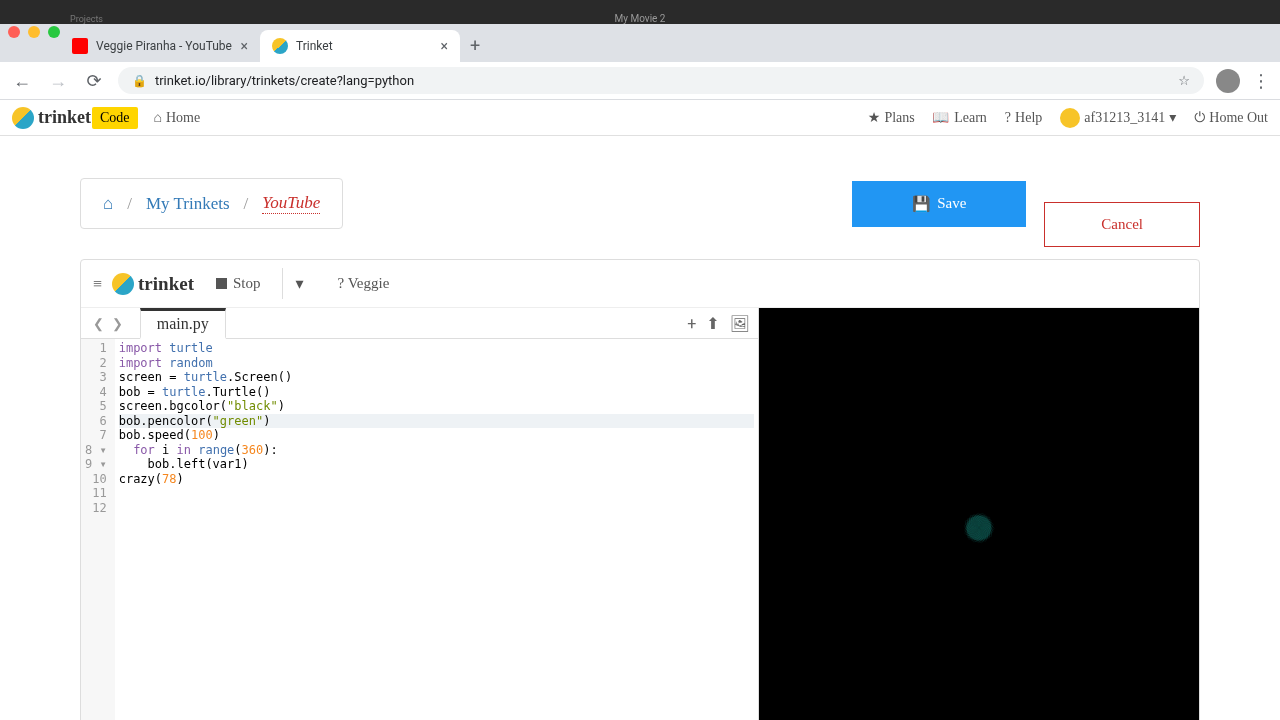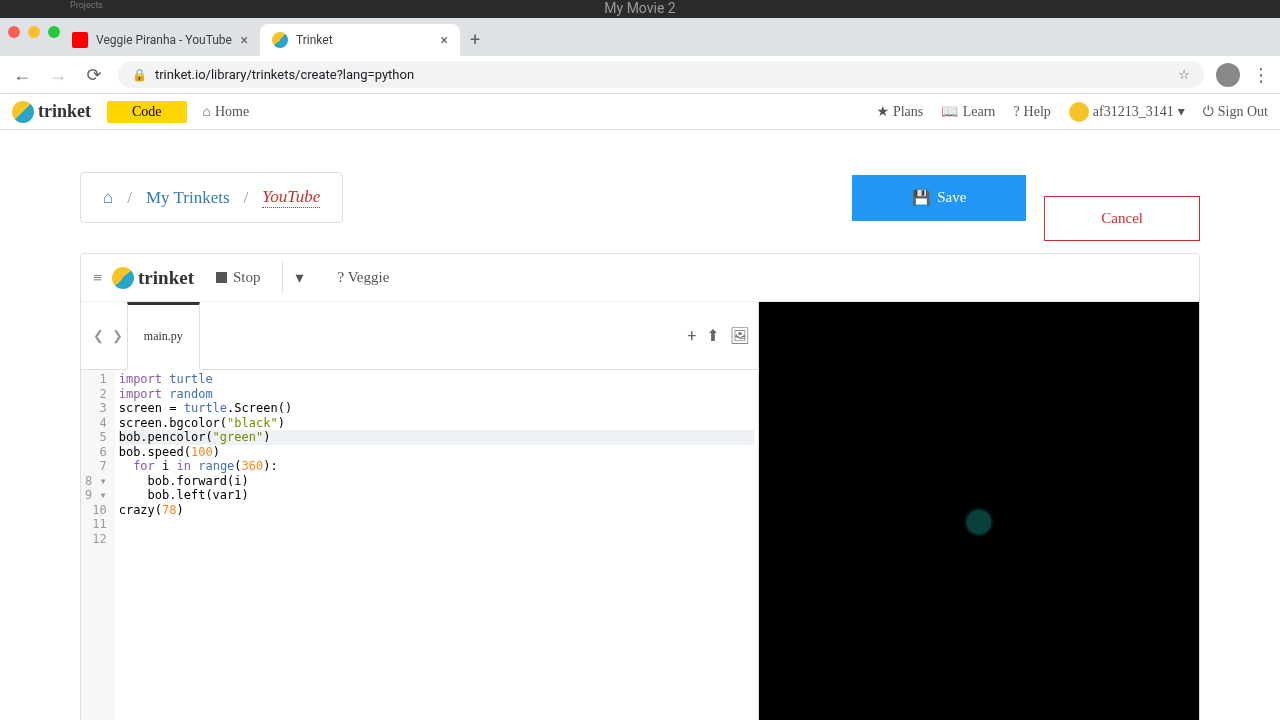--- a/index.html
+++ b/index.html
@@ -1,19 +1,19 @@
 <!DOCTYPE html>
 <html><head>
 <meta charset="utf-8">
 <style>
 * { margin: 0; padding: 0; box-sizing: border-box; }
 body { font-family: -apple-system, BlinkMacSystemFont, "Segoe UI", Roboto, sans-serif; background: #fff; width: 1280px; height: 720px; overflow: hidden; }
 
-.os-titlebar { height: 18px; background: #2a2a2a; display: flex; align-items: flex-start; justify-content: center; position: relative; }
-.os-title { color: #999; font-size: 14px; }
+.os-titlebar { height: 24px; background: #2a2a2a; display: flex; align-items: flex-end; justify-content: center; position: relative; }
+.os-title { color: #999; font-size: 10px; }
 .os-left { position: absolute; left: 70px; display: flex; gap: 15px; }
 .os-item { color: #777; font-size: 9px; }
 
 .browser-chrome { background: #dee1e6; }
 .traffic-lights { position: absolute; left: 8px; top: 26px; display: flex; gap: 8px; z-index: 10; }
 .tlight { width: 12px; height: 12px; border-radius: 50%; }
 .tlight.red { background: #ff5f57; }
 .tlight.yellow { background: #ffbd2e; }
 .tlight.green { background: #28c840; }
 
@@ -34,21 +34,21 @@
 .lock-icon { color: #5f6368; font-size: 12px; }
 .url-text { flex: 1; }
 .star-icon { color: #5f6368; cursor: pointer; }
 .avatar-small { width: 24px; height: 24px; border-radius: 50%; background: #888; }
 .kebab { color: #5f6368; font-size: 18px; cursor: pointer; }
 
 .site-header { display: flex; align-items: center; padding: 0 12px; height: 36px; border-bottom: 1px solid #e0e0e0; }
 .logo-wrap { display: flex; align-items: center; gap: 4px; }
 .logo-disc { width: 22px; height: 22px; border-radius: 50%; background: linear-gradient(135deg, #f7c428 50%, #2ba5c7 50%); }
 .logo-text { font-weight: 600; font-size: 18px; color: #333; font-family: Georgia, serif; }
-.code-badge { background: #ffd500; padding: 3px 25px; font-size: 14px; font-weight: 500; margin-left: 16px; border-radius: 2px; font-family: Georgia, serif; }
+.code-badge { background: #ffd500; padding: 3px 8px; font-size: 14px; font-weight: 500; margin-left: 1px; border-radius: 2px; font-family: Georgia, serif; }
 .home-link { margin-left: 16px; color: #555; font-size: 14px; display: flex; align-items: center; gap: 4px; font-family: Georgia, serif; }
 .header-right { margin-left: auto; display: flex; align-items: center; gap: 18px; font-size: 14px; color: #555; font-family: Georgia, serif; }
 .hlink { display: flex; align-items: center; gap: 4px; cursor: pointer; }
 .user-disc { width: 20px; height: 20px; border-radius: 50%; background: #f7c428; }
 
 .workspace { padding: 24px 80px 0; }
 .top-row { display: flex; align-items: center; gap: 18px; margin-bottom: 12px; }
 .breadcrumb { display: flex; align-items: center; gap: 14px; border: 1px solid #ddd; border-radius: 4px; padding: 14px 22px; font-family: Georgia, serif; font-size: 17px; }
 .breadcrumb .sep { color: #999; }
 .breadcrumb .home-ic { color: #337ab7; }
@@ -66,21 +66,21 @@
 .ide-logo .txt { font-weight: 600; font-size: 19px; color: #333; }
 .stop-btn { display: flex; align-items: center; gap: 6px; padding: 6px 12px; font-size: 15px; color: #555; cursor: pointer; }
 .stop-sq { width: 11px; height: 11px; background: #555; }
 .caret-btn { padding: 6px 12px; color: #555; cursor: pointer; border-left: 1px solid #ddd; }
 .modules-btn { padding: 6px 12px; font-size: 15px; color: #555; cursor: pointer; }
 
 .ide-body { display: flex; height: 460px; }
 .editor-pane { flex: 1; display: flex; flex-direction: column; border-right: 1px solid #ddd; position: relative; }
 .tab-row { display: flex; align-items: center; padding: 0 8px; border-bottom: 1px solid #ddd; position: relative; }
 .arrow-nav { color: #999; font-size: 13px; padding: 4px; cursor: pointer; }
-.file-tab { padding: 24px 16px; font-family: Georgia, serif; font-size: 12px; color: #333; border: 1px solid #ddd; border-bottom: 2px solid #fff; margin-bottom: -1px; border-top: 3px solid #333; background: #fff; }
+.file-tab { padding: 4px 16px; font-family: Georgia, serif; font-size: 16px; color: #333; border: 1px solid #ddd; border-bottom: 2px solid #fff; margin-bottom: -1px; border-top: 3px solid #333; background: #fff; margin-left: 13px; }
 .tab-actions { margin-left: auto; display: flex; gap: 10px; color: #666; }
 .tab-actions span { cursor: pointer; font-size: 16px; }
 
 .code-area { flex: 1; display: flex; font-family: Menlo, Monaco, monospace; font-size: 12px; overflow: auto; background: #fff; }
 .gutter { background: #f7f7f7; color: #999; text-align: right; padding: 2px 8px 2px 4px; user-select: none; }
 .gutter div { height: 14.5px; line-height: 14.5px; }
 .code-lines { padding: 2px 4px; flex: 1; }
 .code-lines .line { height: 14.5px; line-height: 14.5px; white-space: pre; }
 .line.hl { background: #eef2f5; }
 .kw { color: #8959a8; }
@@ -159,21 +159,21 @@
         <span>?</span>
         <span>Help</span>
       </a>
     <a class="hlink">
         <span class="user-disc"></span>
         <span>af31213_3141</span>
         <span>▾</span>
       </a>
     <a class="hlink">
         <span>⏻</span>
-        <span>Sign Out</span>
+        <span>Home Out</span>
       </a>
   </div>
 </div>
 
 <div class="workspace">
   <div class="top-row">
     <div class="breadcrumb">
       <span class="home-ic">⌂</span>
       <span class="sep">/</span>
       <a>My Trinkets</a>
@@ -227,25 +227,25 @@
               <div>8 ▾</div>
               <div>9 ▾</div>
               <div>10</div>
               <div>11</div>
               <div>12</div>
             </div>
           <div class="code-lines" id="codelines">
               <div class="line"><span class="kw">import</span> <span class="builtin">turtle</span></div>
               <div class="line"><span class="kw">import</span> <span class="builtin">random</span></div>
               <div class="line">screen = <span class="builtin">turtle</span>.Screen()</div>
+              <div class="line">bob = <span class="builtin">turtle</span>.Turtle()</div>
               <div class="line">screen.bgcolor(<span class="str">"black"</span>)</div>
               <div class="line hl">bob.pencolor(<span class="str">"green"</span>)</div>
               <div class="line">bob.speed(<span class="num">100</span>)</div>
               <div class="line">  <span class="kw">for</span> i <span class="kw">in</span> <span class="builtin">range</span>(<span class="num">360</span>):</div>
-              <div class="line">    bob.forward(i)</div>
               <div class="line">    bob.left(var1)</div>
               <div class="line">crazy(<span class="num">78</span>)</div>
             </div>
         </div>
       </div>
 
       <div class="output-pane">
         <div class="canvas">
           <svg id="turtlesvg" viewBox="-220 -220 440 440">
               <path d="M0 0 L0.0 0.0 L0.1 -0.6 L-1.0 -1.1 L-2.0 0.4 L-0.4 2.2 L2.2 0.7 L1.1 -2.8 L-3.1 -2.3 L-3.6 2.5 L1.5 4.1 L4.5 -1.1 L-0.4 -5.5 L-6.2 -1.3 L-3.0 5.9 L5.2 4.1 L5.2 -4.9 L-4.2 -6.9 L-8.4 2.4 L0.4 8.8 L8.8 1.2 L2.8 -9.2 L-9.1 -5.3 L-7.8 7.8 L6.0 9.2 L10.4 -4.5 L-2.6 -12.0 L-13.0 -0.4 L-3.5 12.7 L11.9 5.9 L8.2 -11.1 L-9.8 -11.1 L-13.6 7.1 L3.9 14.9 L15.6 -1.1 L1.9 -16.3 L-16.3 -5.8 L-9.6 14.8 L12.5 12.4 L14.9 -10.2 L-7.4 -17.5 L-19.4 3.3 L-1.1 19.8 L19.3 5.0 L8.8 -18.6 L-17.0 -13.1 L-17.0 13.9 L9.9 19.6 L21.4 -6.1 L-1.9 -23.1 L-23.7 -3.4 L-8.7 22.6 L20.4 13.1 L17.1 -17.9 L-14.5 -21.2 L-24.5 9.6 L4.1 26.1 L26.5 1.1 L6.4 -26.6 L-25.4 -12.4 L-18.0 22.2 L18.0 22.2 L25.6 -13.6 L-8.4 -28.7 L-30.6 1.9 L-4.9 30.4 L28.9 10.9 L16.6 -26.7 L-23.3 -22.5 L-27.6 18.0 L11.8 30.8 L32.8 -5.5 L1.1 -34.1 L-33.8 -8.7 L-16.0 31.4 L27.4 22.1 L27.4 -22.9 L-17.2 -32.4 L-36.0 9.8 L1.9 37.4 L37.1 5.6 L13.1 -35.9 L-33.1 -20.9 L-28.0 28.0 L21.5 33.2 L37.1 -14.7 L-7.0 -40.2 L-41.6 -1.9 L-10.9 40.4 L37.3 18.9 L26.2 -33.3 L-27.8 -33.3 L-39.1 20.1 L11.3 42.5 L44.1 -2.6 L6.4 -44.5 L-43.0 -16.0 L-25.2 38.7 L32.7 32.7 L38.8 -25.8 L-17.7 -44.2 L-47.7 7.8 L-2.6 48.3 L46.9 12.4 L21.8 -44.1 L-39.3 -31.1 L-39.3 31.9 L22.9 45.1 L49.0 -13.5 L-3.4 -51.6 L-52.0 -7.9 L-19.0 49.3 L44.4 28.7 L37.3 -38.1 L-30.1 -45.2 L-51.2 19.8 L8.5 54.3 L55.1 2.6 L13.8 -54.2 L-50.8 -25.4 L-36.0 44.5 L36.0 44.5 L51.1 -26.6 L-15.8 -56.3 L-59.2 3.4 L-9.4 58.7 L55.6 21.2 L32.2 -50.7 L-43.6 -42.8 L-51.6 33.6 L22.0 57.5 L61.0 -10.0 L2.6 -62.6 L-61.5 -16.1 L-29.0 56.8 L49.6 40.1 L49.6 -40.9 L-30.2 -57.8 L-63.6 17.2 L3.4 65.9 L65.3 10.1 L23.3 -62.6 L-57.1 -36.5 L-48.2 48.2 L37.1 57.2 L63.8 -25.0 L-11.5 -68.5 L-70.1 -3.4 L-18.3 68.0 L62.8 31.9 L44.2 -55.6 L-45.8 -55.6 L-64.6 33.0 L18.7 70.1 L72.7 -4.1 L10.9 -72.8 L-69.7 -26.3 L-40.8 62.7 L52.9 52.9 L62.8 -41.4 L-27.9 -70.9 L-75.9 12.3 L-4.1 76.9 L74.5 19.8 L34.7 -69.6 L-61.5 -49.1 L-61.5 49.9 L35.9 70.6 L76.7 -21.0 L-4.9 -80.2 L-80.2 -12.3 L-29.2 76.0 L68.3 44.3 L57.6 -58.4 L-45.7 -69.2 L-77.9 30.1 L13.0 82.6 L83.7 4.1 L21.2 -81.8 L-76.3 -38.4 L-54.0 66.7 L54.0 66.7 L76.6 -39.5 L-23.2 -84.0 L-87.7 4.9 L-13.8 86.9 L82.3 31.4 L47.8 -74.7 L-63.8 -63.0 L-75.6 49.2 L32.3 84.2 L89.3 -14.5 L4.1 -91.2 L-89.1 -23.5 L-42.0 82.3 L71.9 58.1 L71.9 -58.9 L-43.2 -83.3 L-91.2 24.7 L4.9 94.5 L93.6 14.6 L33.6 -89.3 L-81.1 -52.1 L-68.4 68.5 L52.7 81.2 L90.5 -35.2 L-16.0 -96.7 L-98.7 -4.9 L-25.7 95.6 L88.3 44.9 L62.2 -77.8 L-63.8 -77.8 L-90.1 46.0 L26.1 97.8 L101.2 -5.6 L15.3 -101.0 L-96.4 -36.5 L-56.3 86.7 L73.1 73.1 L86.8 -57.0 L-38.2 -97.6 L-104.2 16.7 L-5.6 105.5 L102.2 27.2 L47.7 -95.1 L-83.7 -67.1 L-83.7 67.9 L48.9 96.1 L104.3 -28.4 L-6.4 -108.8 L-108.5 -16.8 L-39.5 102.7 L92.3 59.9 L77.8 -78.6 L-61.2 -93.2 L-104.6 40.3 L17.5 110.8 L112.2 5.6 L28.6 -109.4 L-101.8 -51.4 L-72.0 88.9 L72.0 88.9 L102.1 -52.5 L-30.6 -111.6 L-116.3 6.4 L-18.3 115.2 L109.0 41.7 L63.4 -98.7 L-84.0 -83.2 L-99.6 64.8 L42.5 110.9 L117.5 -19.0 L5.6 -119.7 L-116.7 -30.9 L-55.0 107.8 L94.1 76.1 L94.1 -76.9 L-56.2 -108.8 L-118.9 32.1 L6.4 123.0 L121.8 19.1 L43.8 -116.0 L-105.1 -67.6 L-88.7 88.7 L68.3 105.2 L117.2 -45.5 L-20.5 -125.0 L-127.3 -6.4 L-33.1 123.2 L113.8 57.8 L80.2 -100.0 L-81.8 -100.0 L-115.6 59.0 L33.5 125.4 L129.8 -7.1 L19.8 -129.3 L-123.1 -46.8 L-71.9 110.7 L93.4 93.3 L110.8 -72.6 L-48.4 -124.3 L-132.4 21.2 L-7.1 134.0 L129.8 34.6 L60.7 -120.5 L-106.0 -85.1 L-106.0 85.9 L61.9 121.6 L131.9 -35.8 L-7.9 -137.3 L-136.7 -21.3 L-49.7 129.4 L116.3 75.4 L98.0 -98.8 L-76.8 -117.2 L-131.3 50.6 L21.9 139.1 L140.8 7.1 L36.0 -137.1 L-127.3 -64.3 L-90.0 111.1 L90.0 111.1 L127.5 -65.5 L-38.0 -139.2 L-144.8 7.9 L-22.8 143.4 L135.7 51.9 L79.0 -122.7 L-104.2 -103.4 L-123.6 80.3 L52.8 137.6 L145.8 -23.4 L7.1 -148.3 L-144.3 -38.3 L-68.0 133.3 L116.3 94.1 L116.3 -94.9 L-69.1 -134.3 L-146.5 39.5 L7.9 151.6 L150.1 23.5 L54.1 -142.7 L-129.1 -83.2 L-108.9 108.9 L83.9 129.2 L143.9 -55.7 L-24.9 -153.2 L-155.8 -7.9 L-40.5 150.9 L139.3 70.8 L98.2 -122.3 L-99.8 -122.3 L-141.0 72.0 L40.9 153.0 L158.4 -8.6 L24.3 -157.5 L-149.8 -57.0 L-87.5 134.7 L113.6 113.6 L134.8 -88.1 L-58.7 -151.0 L-160.7 25.7 L-8.6 162.6 L157.4 42.0 L73.7 -146.0 L-128.2 -103.1 L-128.2 103.9 L74.9 147.0 L159.6 -43.2 L-9.4 -165.9 L-165.0 -25.8 L-60.0 156.1 L140.3 91.0 L118.2 -119.0 L-92.4 -141.2 L-158.0 60.8 L26.4 167.3 L169.3 8.6 L43.4 -164.7 L-152.8 -77.3 L-108.0 133.4" stroke="#2dd4bf" stroke-width="0.8" fill="none" transform="scale(0.09)"></path>

